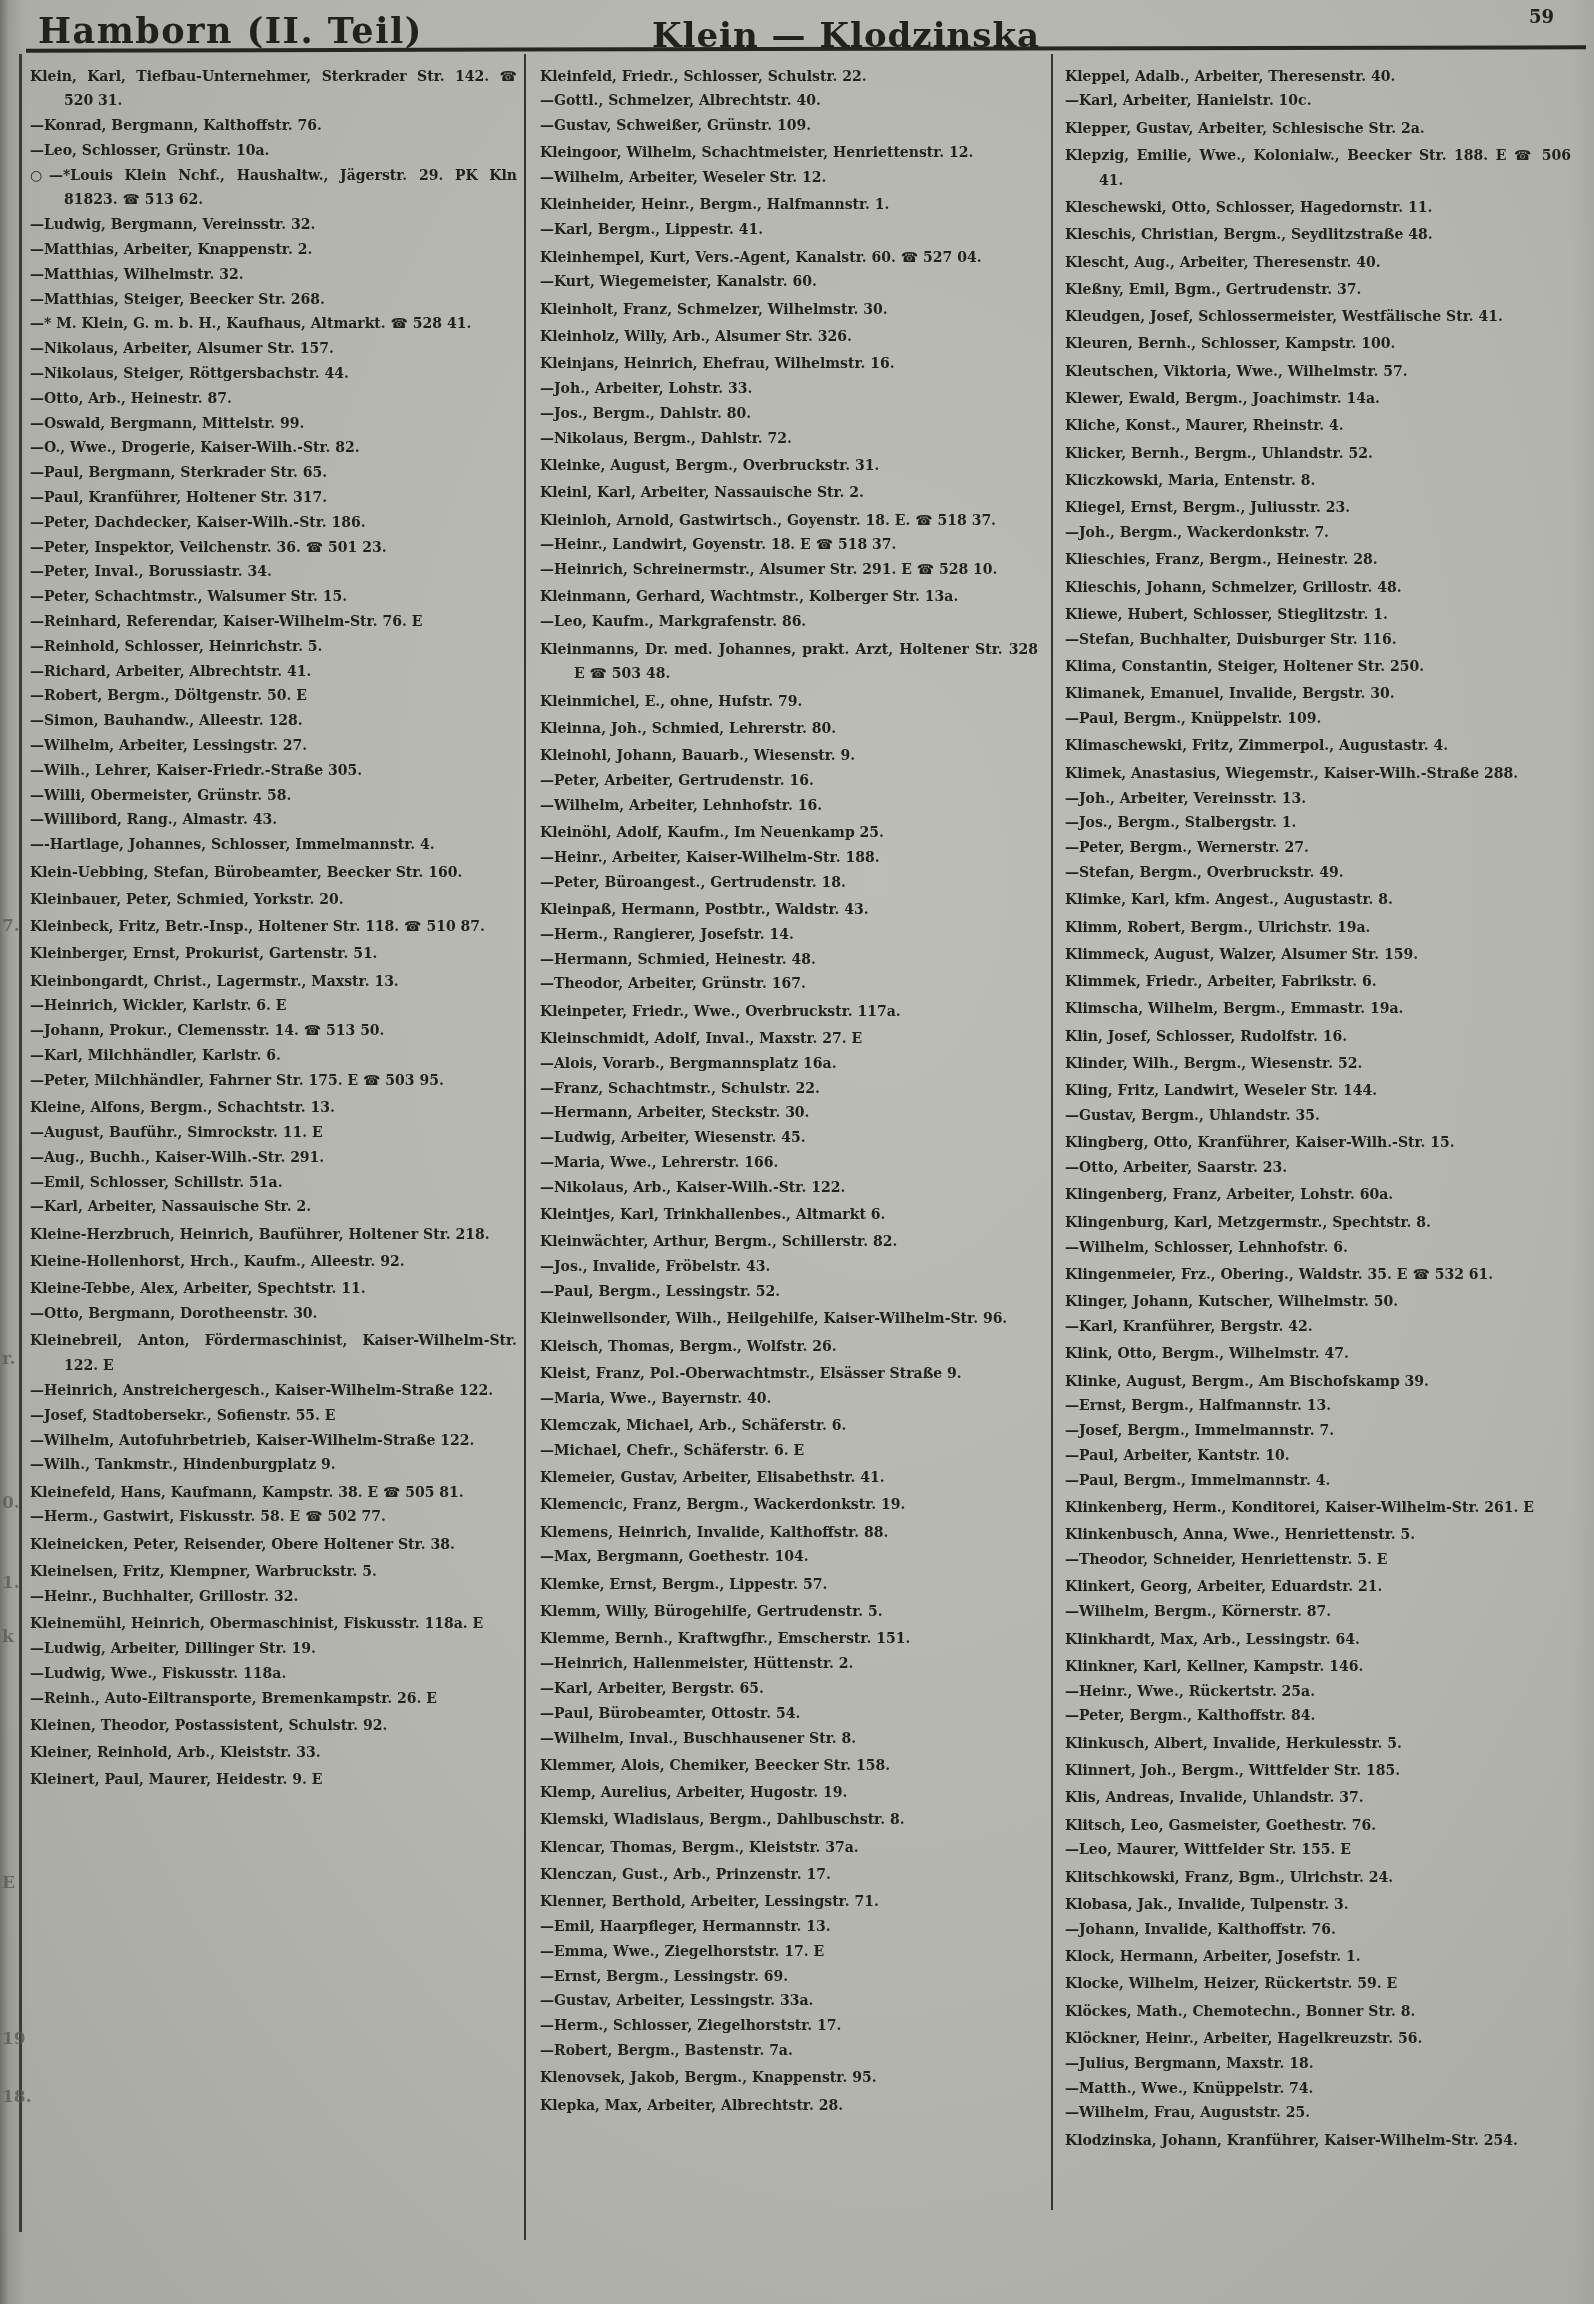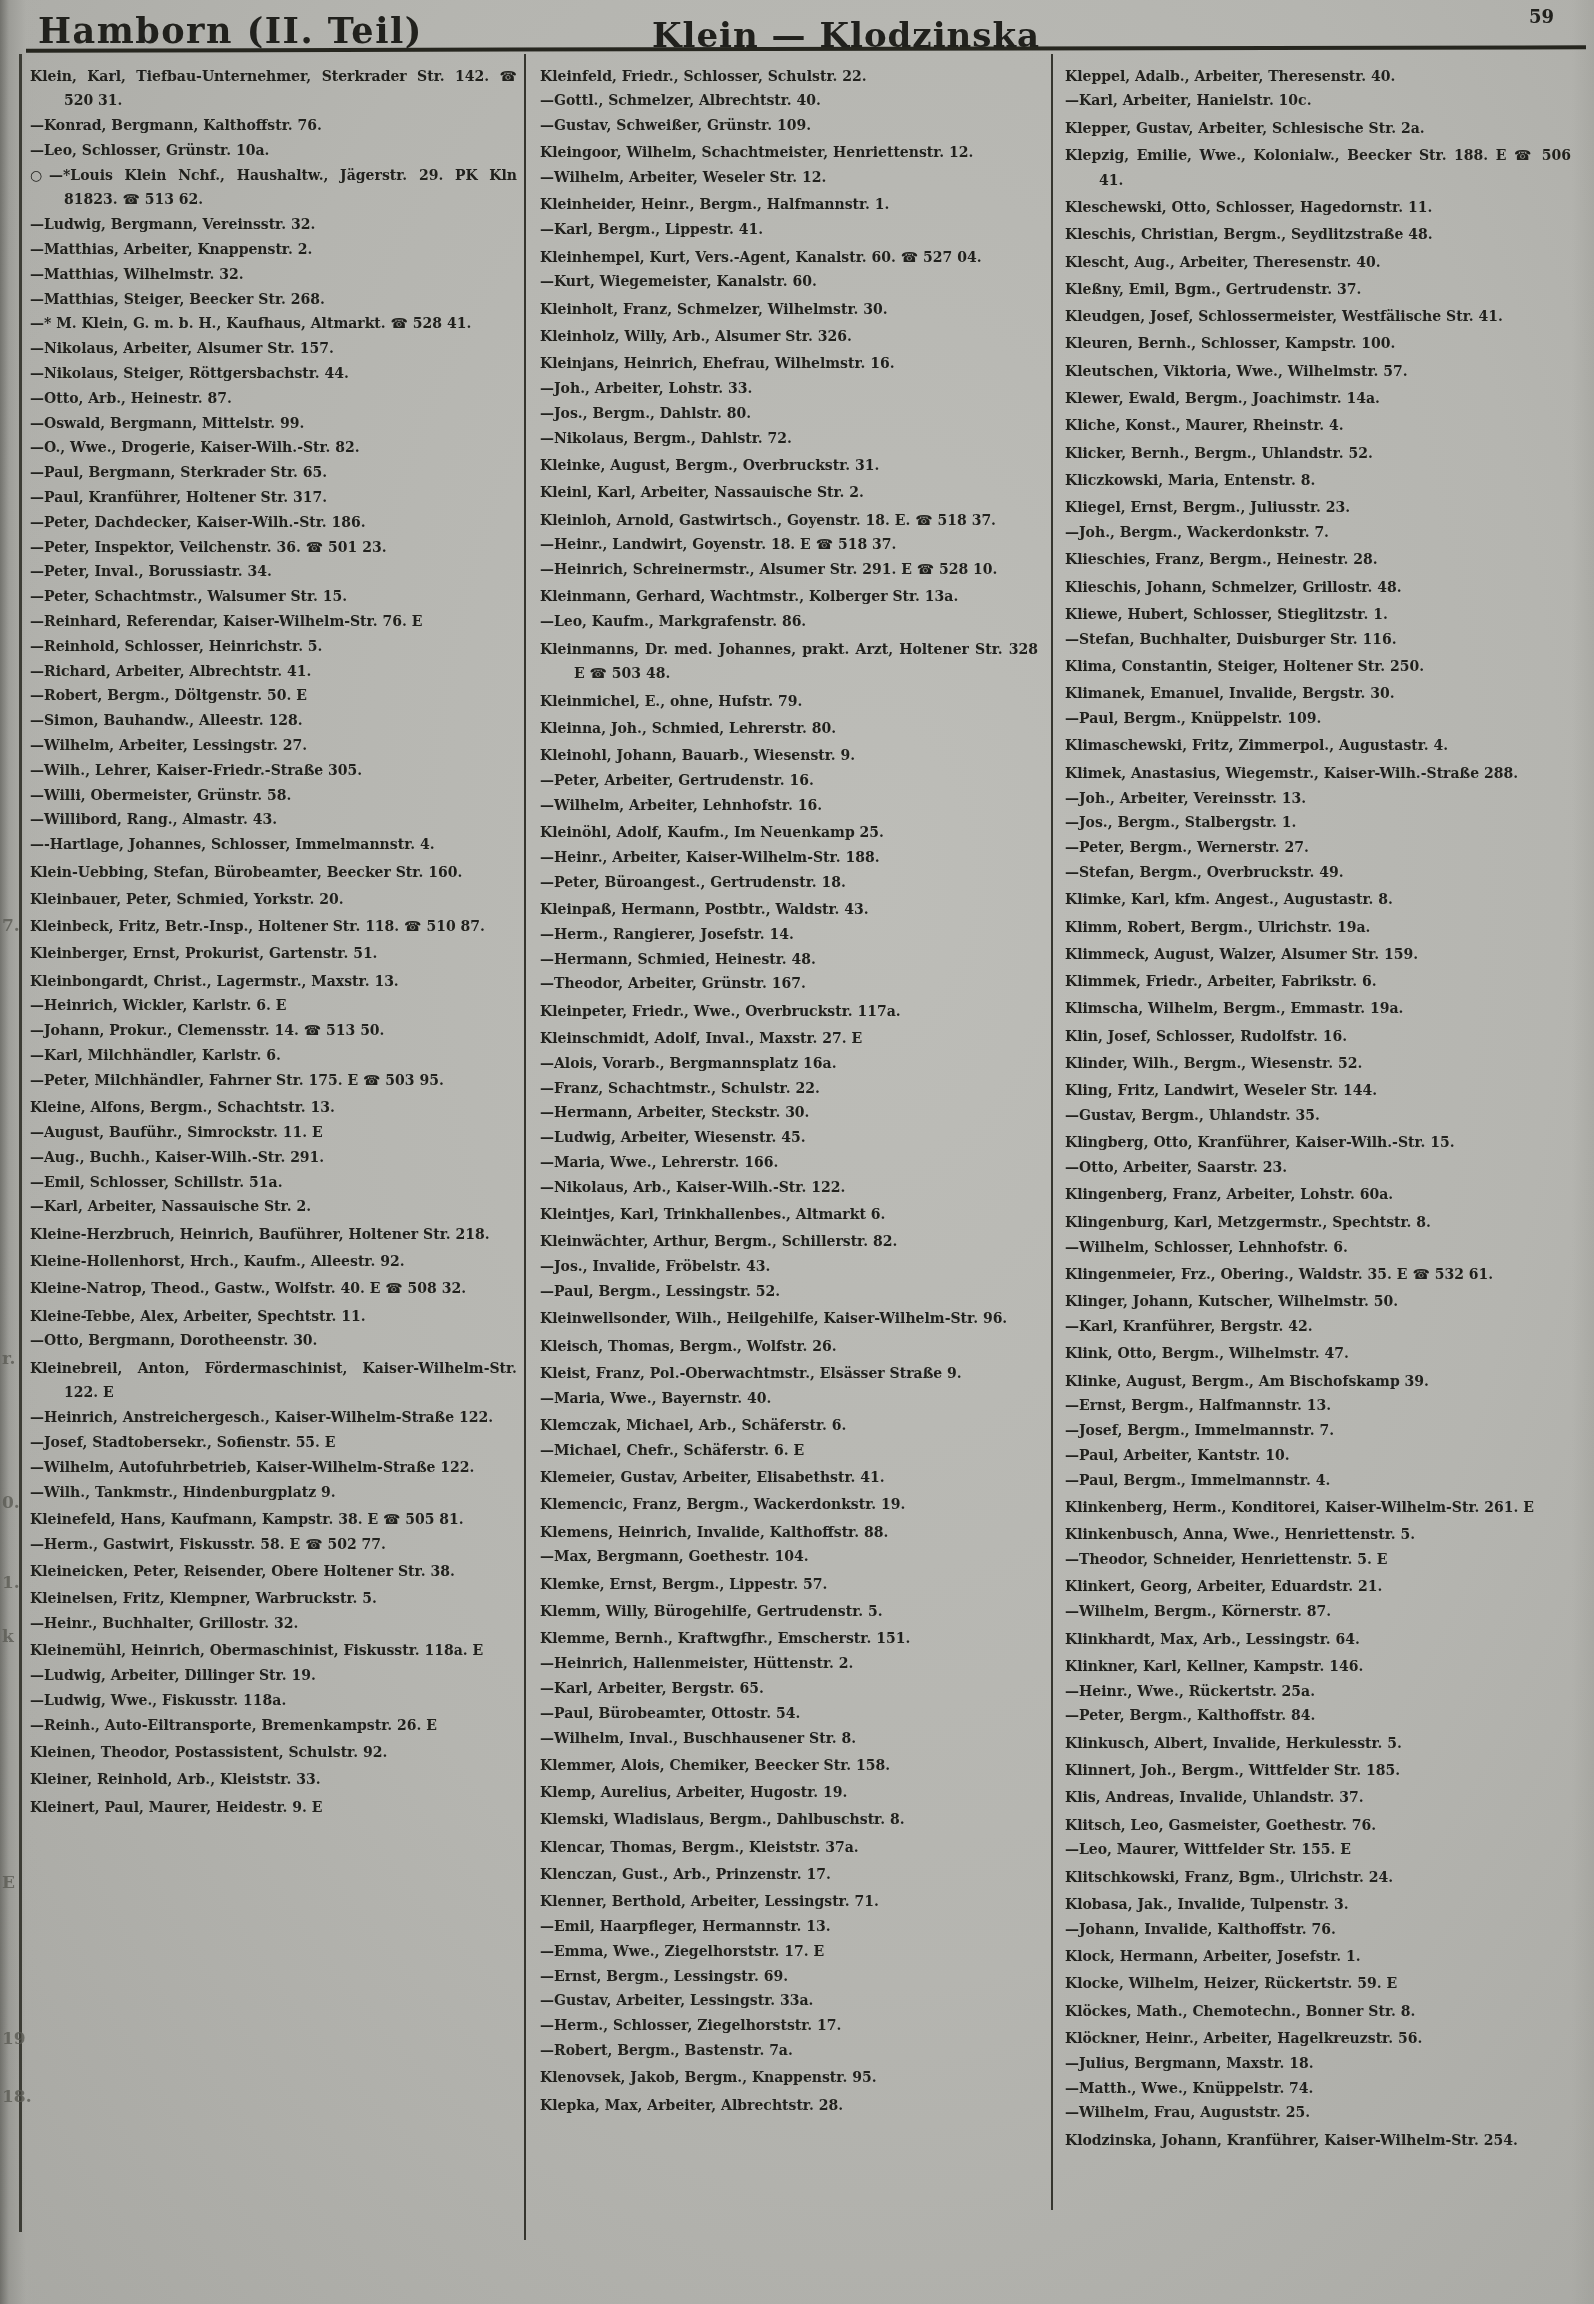--- a/index.html
+++ b/index.html
@@ -99,21 +99,20 @@
       <p class="entry">—Johann, Prokur., Clemensstr. 14. ☎ 513 50.</p>
       <p class="entry">—Karl, Milchhändler, Karlstr. 6.</p>
       <p class="entry">—Peter, Milchhändler, Fahrner Str. 175. E ☎ 503 95.</p>
       <p class="entry main">Kleine, Alfons, Bergm., Schachtstr. 13.</p>
       <p class="entry">—August, Bauführ., Simrockstr. 11. E</p>
       <p class="entry">—Aug., Buchh., Kaiser-Wilh.-Str. 291.</p>
       <p class="entry">—Emil, Schlosser, Schillstr. 51a.</p>
       <p class="entry">—Karl, Arbeiter, Nassauische Str. 2.</p>
       <p class="entry main">Kleine-Herzbruch, Heinrich, Bauführer, Holtener Str. 218.</p>
       <p class="entry main">Kleine-Hollenhorst, Hrch., Kaufm., Alleestr. 92.</p>
-      <p class="entry main">Kleine-Natrop, Theod., Gastw., Wolfstr. 40. E ☎ 508 32.</p>
       <p class="entry main">Kleine-Tebbe, Alex, Arbeiter, Spechtstr. 11.</p>
       <p class="entry">—Otto, Bergmann, Dorotheenstr. 30.</p>
       <p class="entry main">Kleinebreil, Anton, Fördermaschinist, Kaiser-Wilhelm-Str. 122. E</p>
       <p class="entry">—Heinrich, Anstreichergesch., Kaiser-Wilhelm-Straße 122.</p>
       <p class="entry">—Josef, Stadtobersekr., Sofienstr. 55. E</p>
       <p class="entry">—Wilhelm, Autofuhrbetrieb, Kaiser-Wilhelm-Straße 122.</p>
       <p class="entry">—Wilh., Tankmstr., Hindenburgplatz 9.</p>
       <p class="entry main">Kleinefeld, Hans, Kaufmann, Kampstr. 38. E ☎ 505 81.</p>
       <p class="entry">—Herm., Gastwirt, Fiskusstr. 58. E ☎ 502 77.</p>
       <p class="entry main">Kleineicken, Peter, Reisender, Obere Holtener Str. 38.</p>

